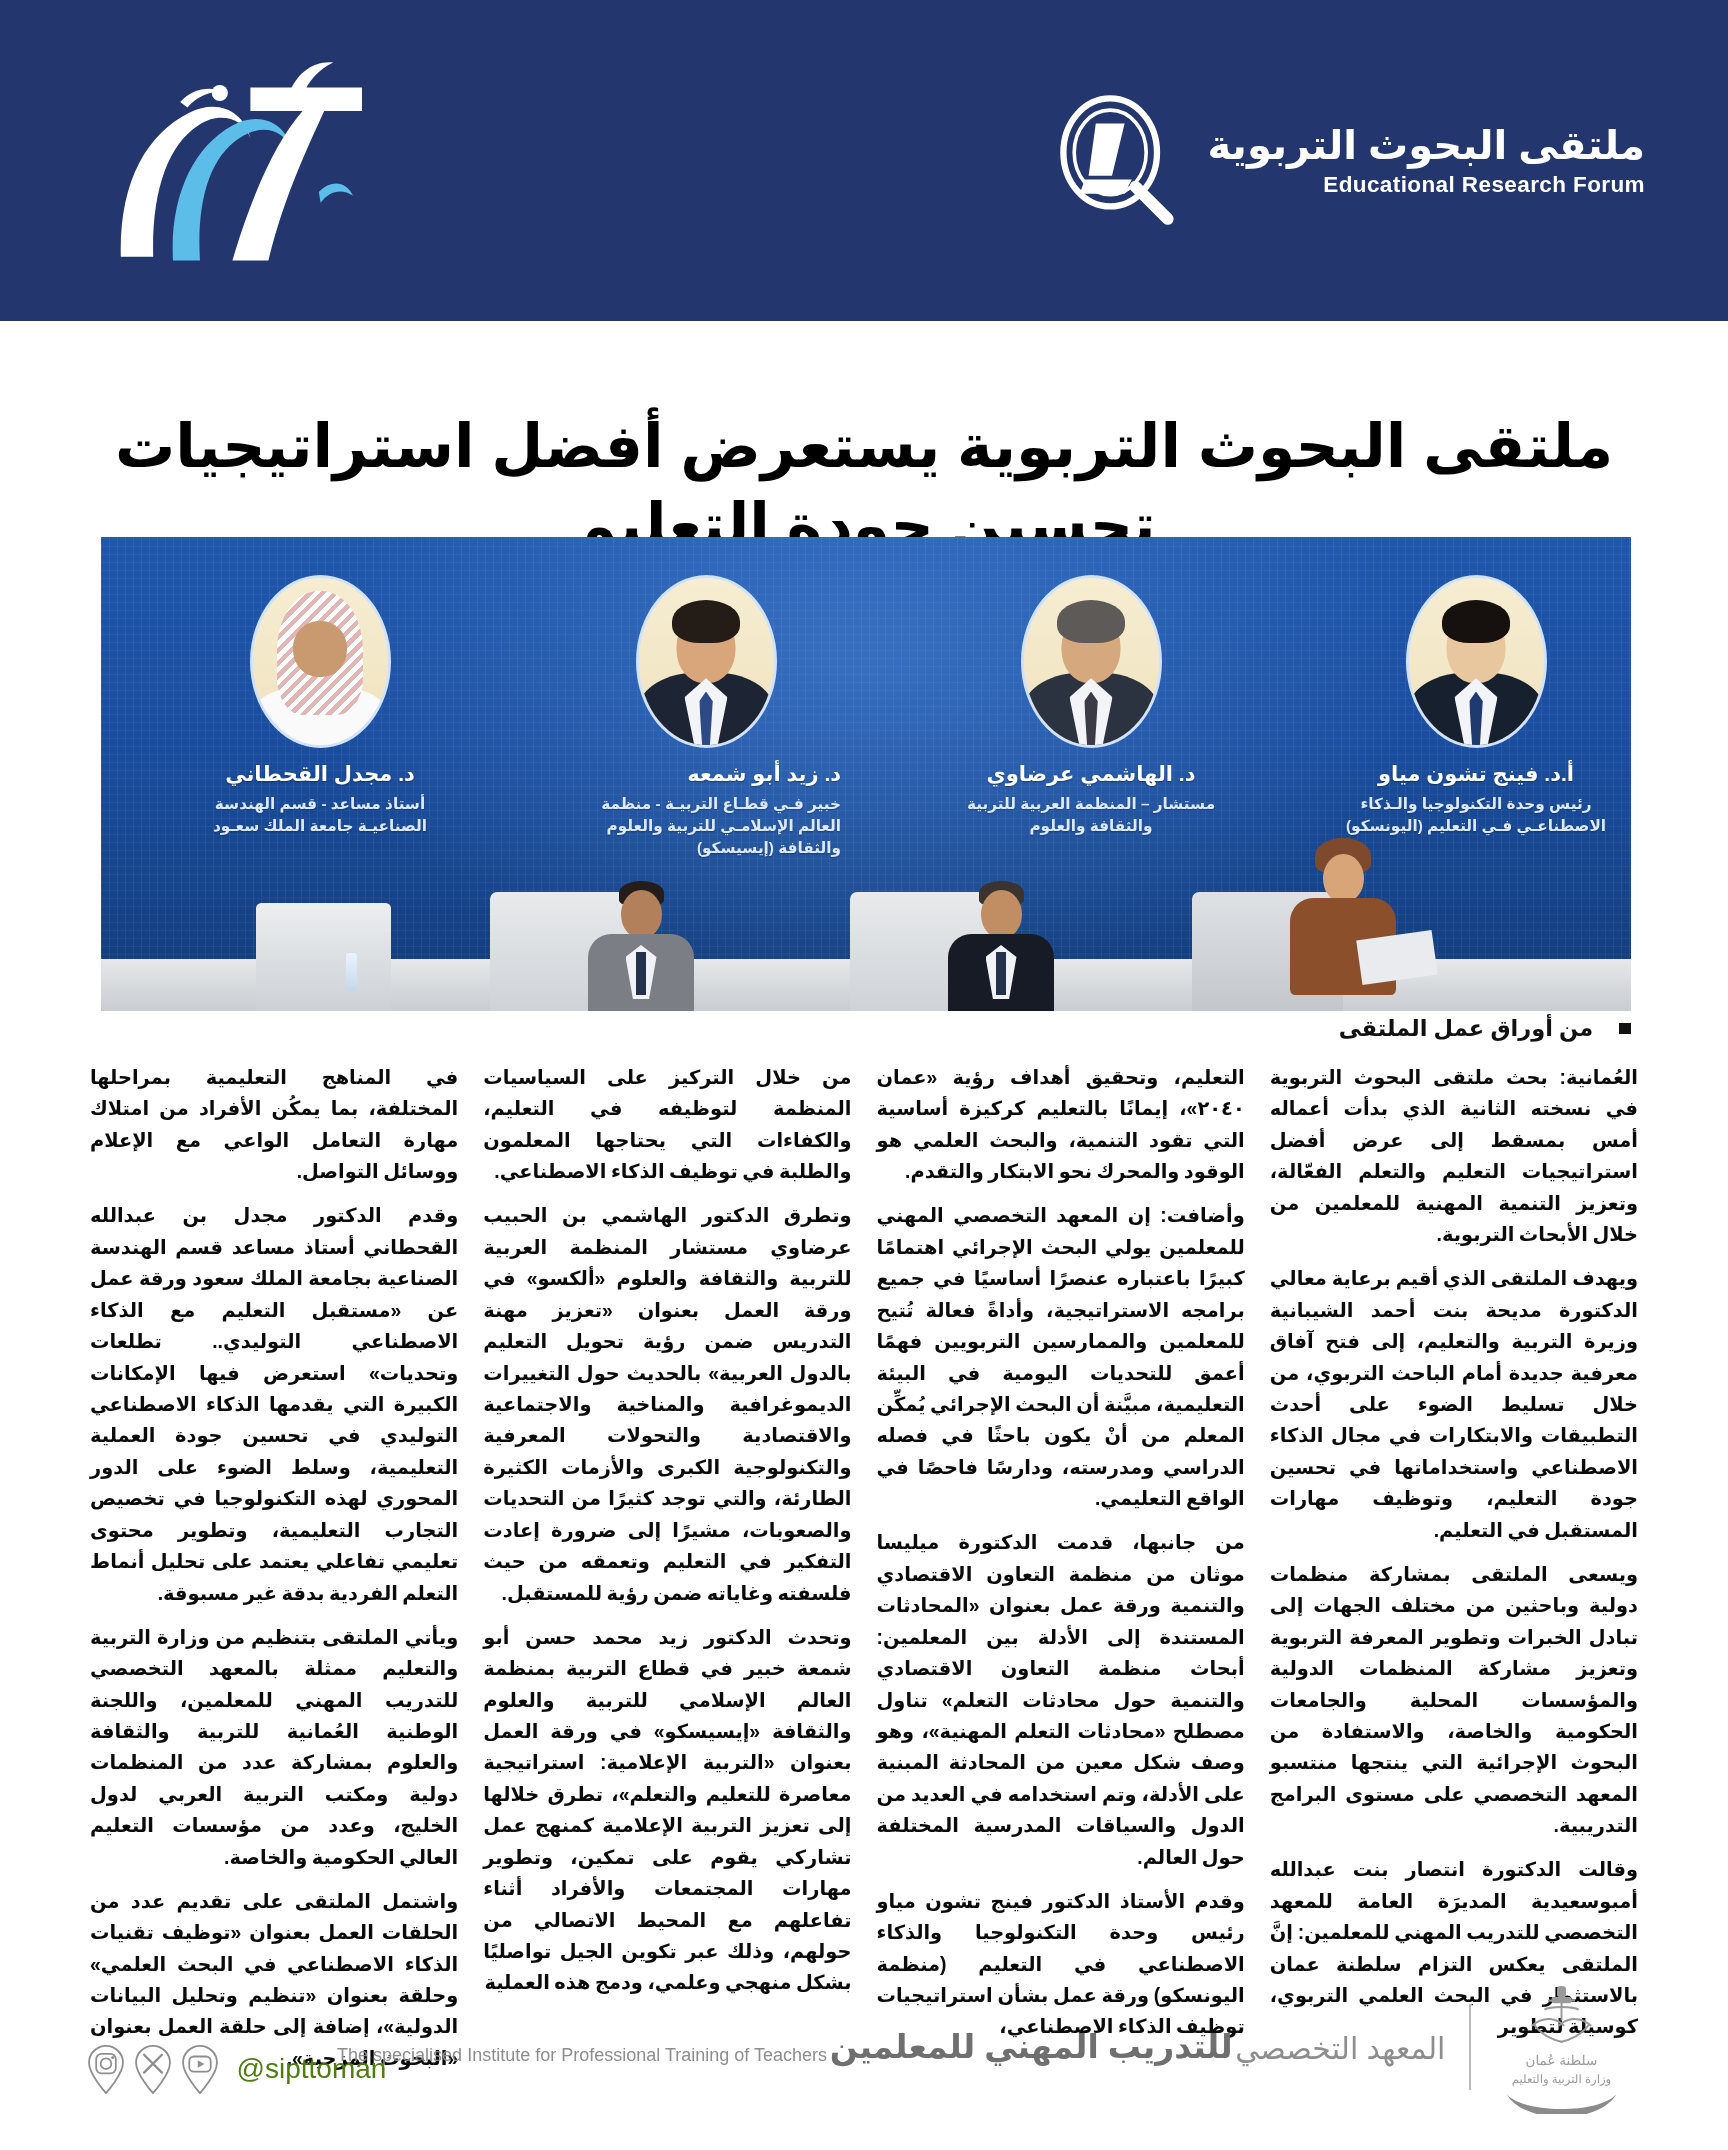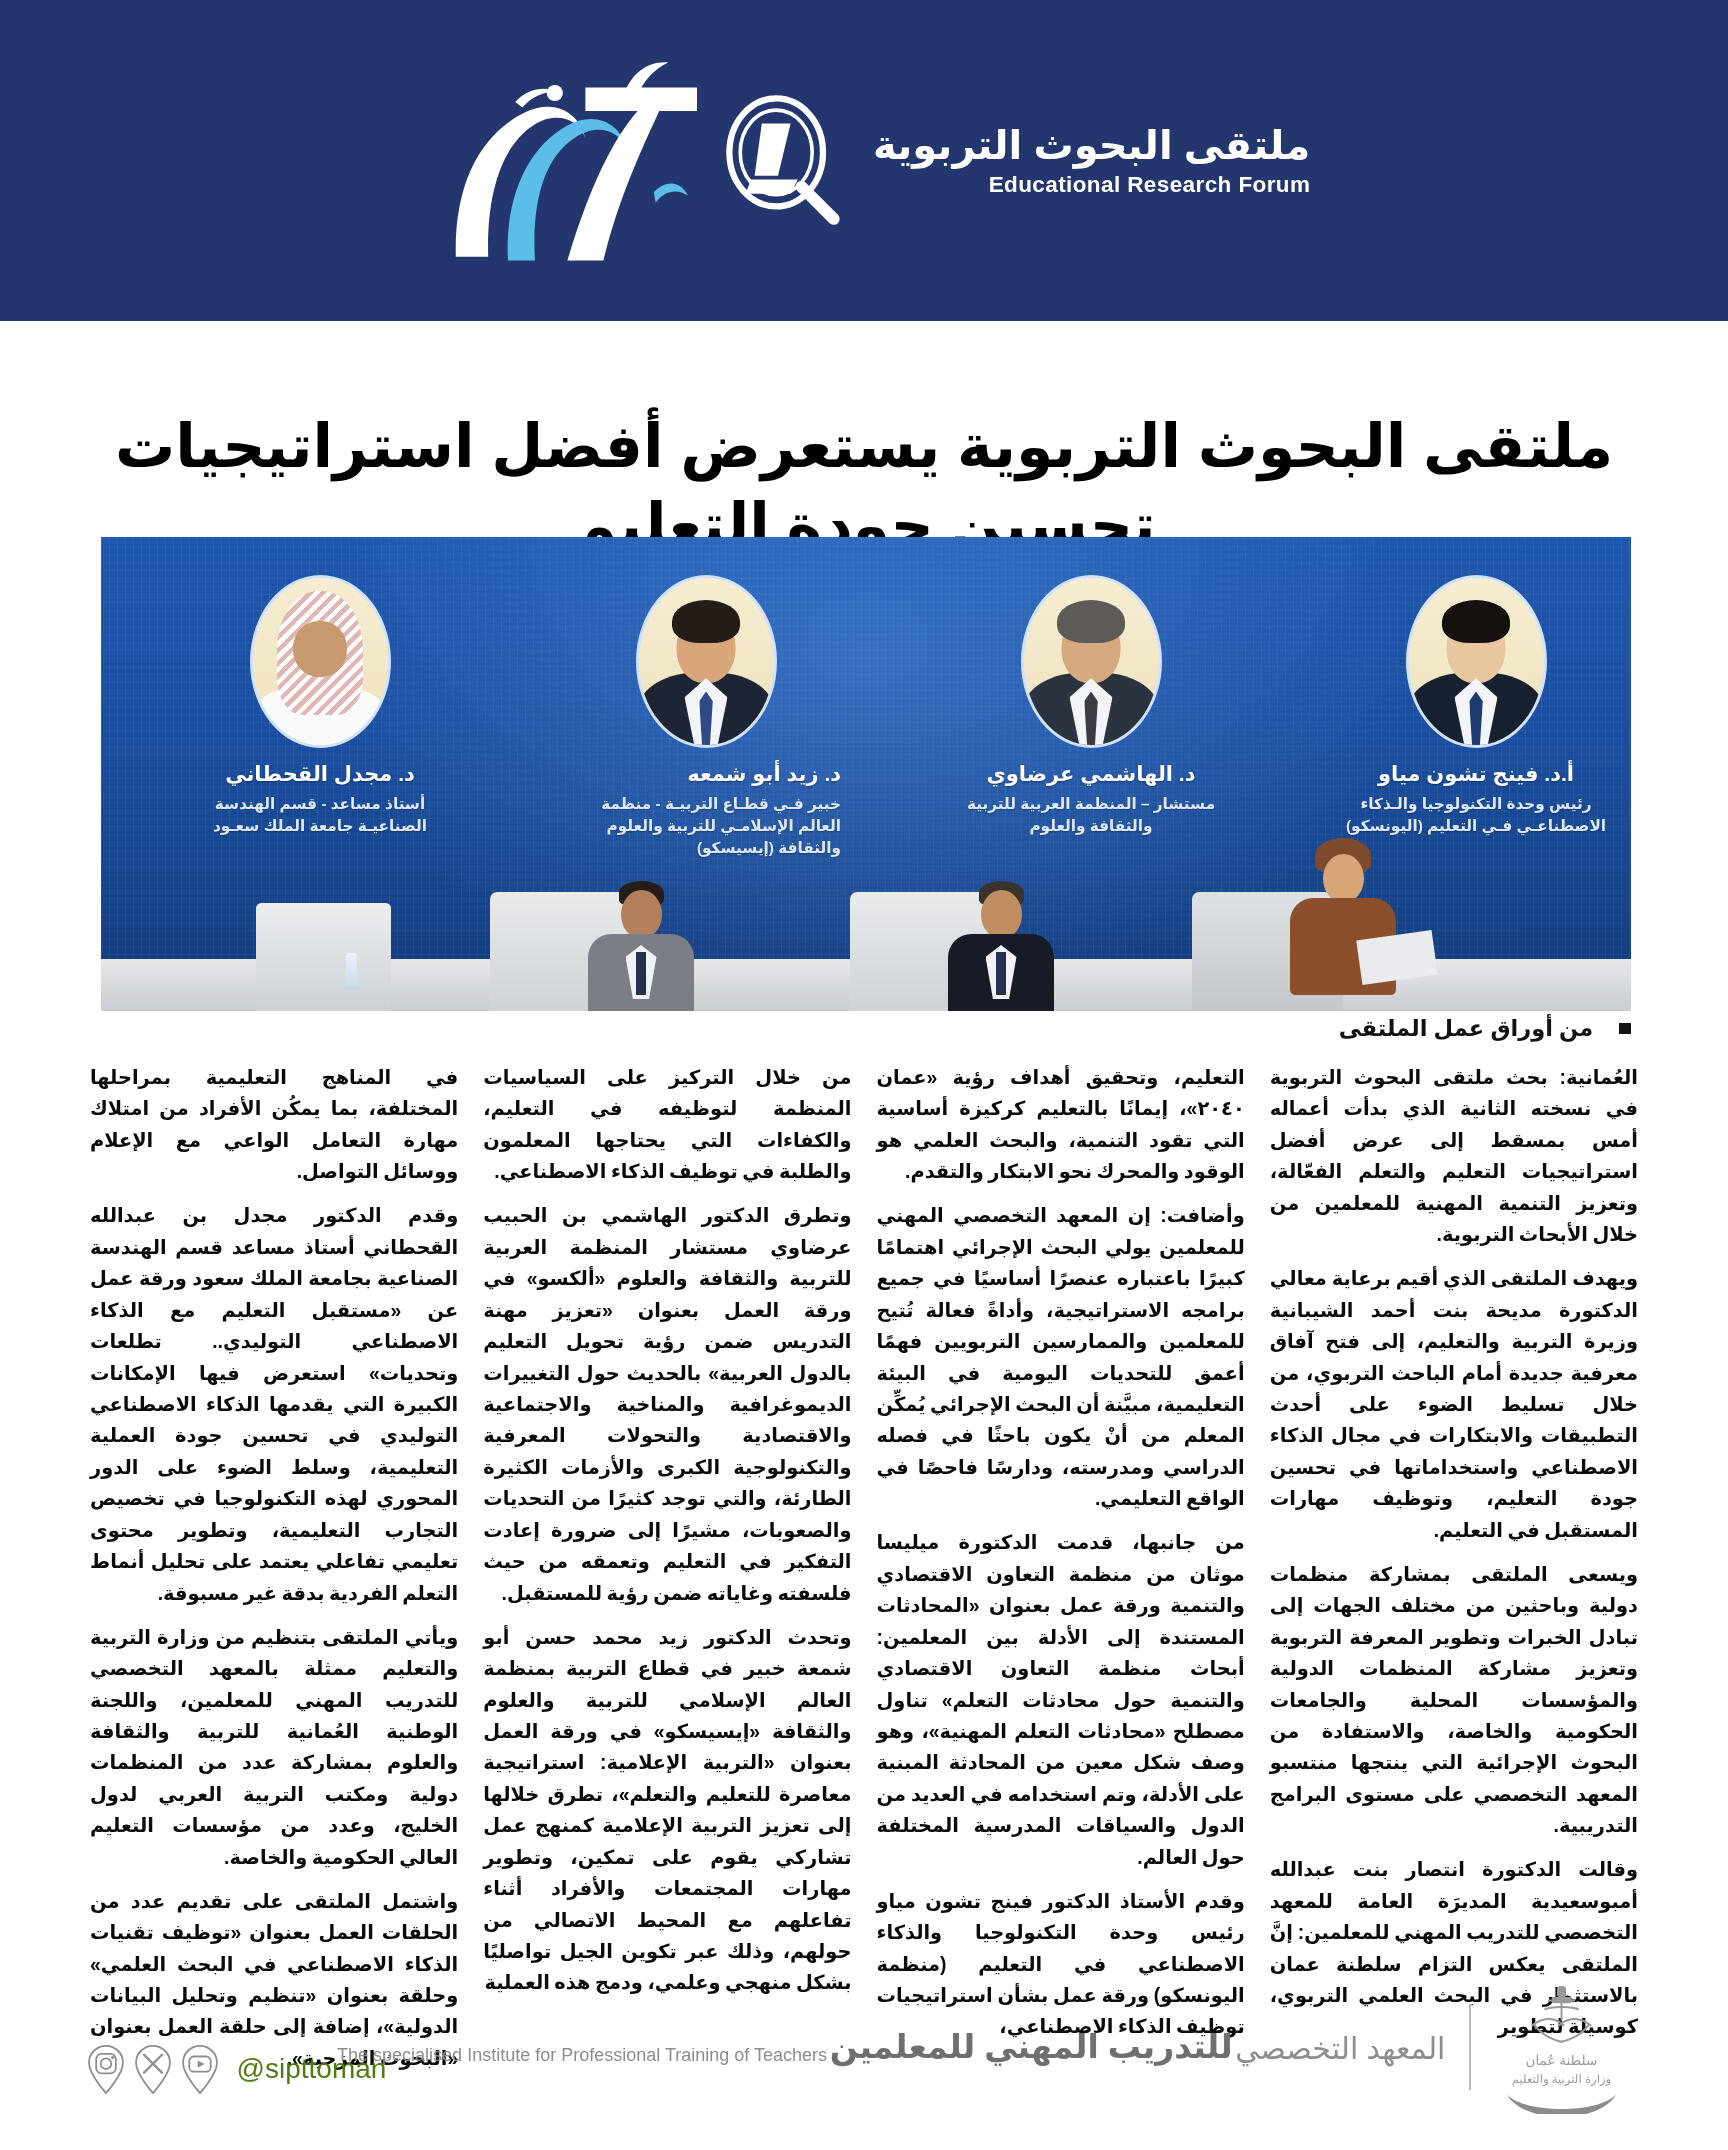--- a/index.html
+++ b/index.html
@@ -8,21 +8,21 @@
     font-family:"Liberation Sans","DejaVu Sans",sans-serif;
     color:#111;
   }
   
   .masthead{
     position:absolute;left:0;top:0;width:1728px;height:321px;
     background:#23366e;
   }
   .masthead-inner{
     position:absolute;inset:0;display:flex;align-items:center;
-    justify-content:center;padding:0 83px;box-sizing:border-box;
+    justify-content:space-between;padding:0 83px;box-sizing:border-box;
     flex-direction:row-reverse;
   }
   .brand-left{display:flex;flex-direction:row-reverse;align-items:center;gap:23.4px;}
   .erf-mark{width:135px;height:135px;position:relative;flex:0 0 auto;}
   .erf-titles{display:flex;flex-direction:column;align-items:flex-start;gap:5.4px;}
   .erf-ar{
     font-size:40px;color:#ffffff;font-weight:700;letter-spacing:0;
     line-height:1.1;white-space:nowrap;direction:rtl;
   }
   .erf-en{

